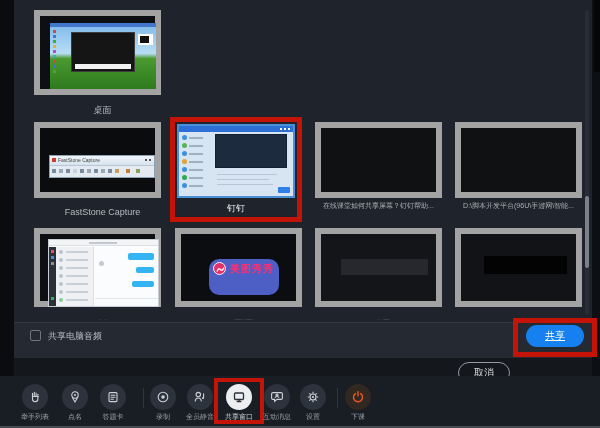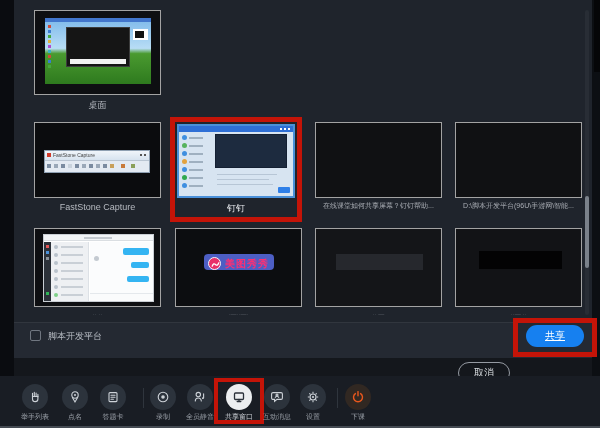--- a/index.html
+++ b/index.html
@@ -4,21 +4,21 @@
 <style>
   html,body{margin:0;padding:0;}
   body{
     width:600px;height:428px;position:relative;overflow:hidden;
     background:#14171c;
     font-family:"Liberation Sans","DejaVu Sans",sans-serif;
     -webkit-font-smoothing:antialiased;
   }
   .abs{position:absolute;box-sizing:border-box;}
   .panel{left:14px;top:0;width:578px;height:358px;background:#1f242c;}
-  .cell{background:#0e0f12;border:1px solid #a3a3a3;}
+  .cell{background:#0e0f12;border:6px solid #a3a3a3;}
   .cell-label{color:#b6bac1;font-size:9px;text-align:center;white-space:nowrap;overflow:hidden;}
   .cell-label.small{font-size:7px;color:#a9adb4;}
   .cell-label.tiny{font-size:6px;color:#62676e;}
   .redbox{border:5px solid #c41408;background:transparent;}
   .redbox4{border:4px solid #c41408;background:transparent;}
   
   .actionbar{left:14px;top:322px;width:578px;height:36px;background:#242932;border-top:1px solid #31363e;}
   .chk{width:11px;height:11px;border:1px solid #707680;border-radius:2px;background:transparent;}
   .chk-label{font-size:9px;color:#b9bec5;line-height:12px;}
   .btn{height:22px;border-radius:11px;font-size:10px;display:flex;align-items:center;justify-content:center;}
@@ -168,21 +168,21 @@
       <div class="abs" style="right:4px;top:20px;width:18px;height:6px;background:#34b4f2;border-radius:2px;"></div>
       <div class="abs" style="right:4px;top:34px;width:22px;height:6px;background:#34b4f2;border-radius:2px;"></div>
       <div class="abs" style="left:4px;top:14px;width:5px;height:5px;border-radius:50%;background:#c4cad1;"></div>
       <div class="abs" style="left:0;bottom:0;width:63px;height:8px;background:#fafbfc;border-top:1px solid #e4e8ec;"></div>
     </div>
   </div>
   <div class="abs cell-label tiny" style="left:0;top:82px;width:125px;">·· ··</div>
 </div>
 
 <div class="abs cell" style="left:175px;top:228px;width:127px;height:79px;background:#0c0d10;">
-  <div class="abs" style="left:28px;top:25px;width:70px;height:16px;background:#4d5ec4;border-radius:4px;">
+  <div class="abs" style="left:28px;top:25px;width:70px;height:36px;background:#4d5ec4;border-radius:10px;">
     <div class="abs" style="left:4px;top:3px;width:13px;height:13px;border-radius:50%;background:#e73069;border:1px solid #f6f7fb;">
       <svg width="13" height="13" viewBox="0 0 13 13">
           <path d="M3.2 8.2 Q4.5 4.5 6.5 6.5 Q8.5 8.5 9.8 4.8" stroke="#ffffff" stroke-width="1.3" fill="none" stroke-linecap="round"></path>
         </svg>
     </div>
     <div class="abs meitu-text" style="left:21px;top:0;">美图秀秀</div>
   </div>
   <div class="abs cell-label tiny" style="left:0;top:82px;width:125px;">·—··—·</div>
 </div>
 
@@ -191,21 +191,21 @@
   <div class="abs cell-label tiny" style="left:0;top:82px;width:125px;">·· —</div>
 </div>
 
 <div class="abs cell" style="left:455px;top:228px;width:127px;height:79px;background:#121316;">
   <div class="abs" style="left:23px;top:22px;width:83px;height:18px;background:#030304;"></div>
   <div class="abs cell-label tiny" style="left:0;top:82px;width:125px;">··— ··</div>
 </div>
 
 <div class="abs actionbar"></div>
 <div class="abs chk" style="left:30px;top:330px;"></div>
-<div class="abs chk-label" style="left:48px;top:330px;">脚本开发平台</div>
+<div class="abs chk-label" style="left:48px;top:330px;">共享电脑音频</div>
 <div class="abs btn btn-cancel" style="left:458px;top:325px;">取消</div>
 <div class="abs btn btn-share" style="left:526px;top:325px;">共享</div>
 <div class="abs redbox" style="left:513px;top:318px;width:84px;height:39px;"></div>
 
 <div class="abs toolbar"></div>
 
 <div class="abs tb-item" style="left:13px;top:384px;">
   <div class="tb-circle">
     <svg width="14" height="14" viewBox="0 0 14 14" stroke="#cdd2d8" stroke-width="1.1" fill="none" stroke-linecap="round">
         <path d="M4.5 6.5 V3.2 M6.3 6 V2.4 M8.1 6 V3 M9.9 6.8 V4.4"></path>

